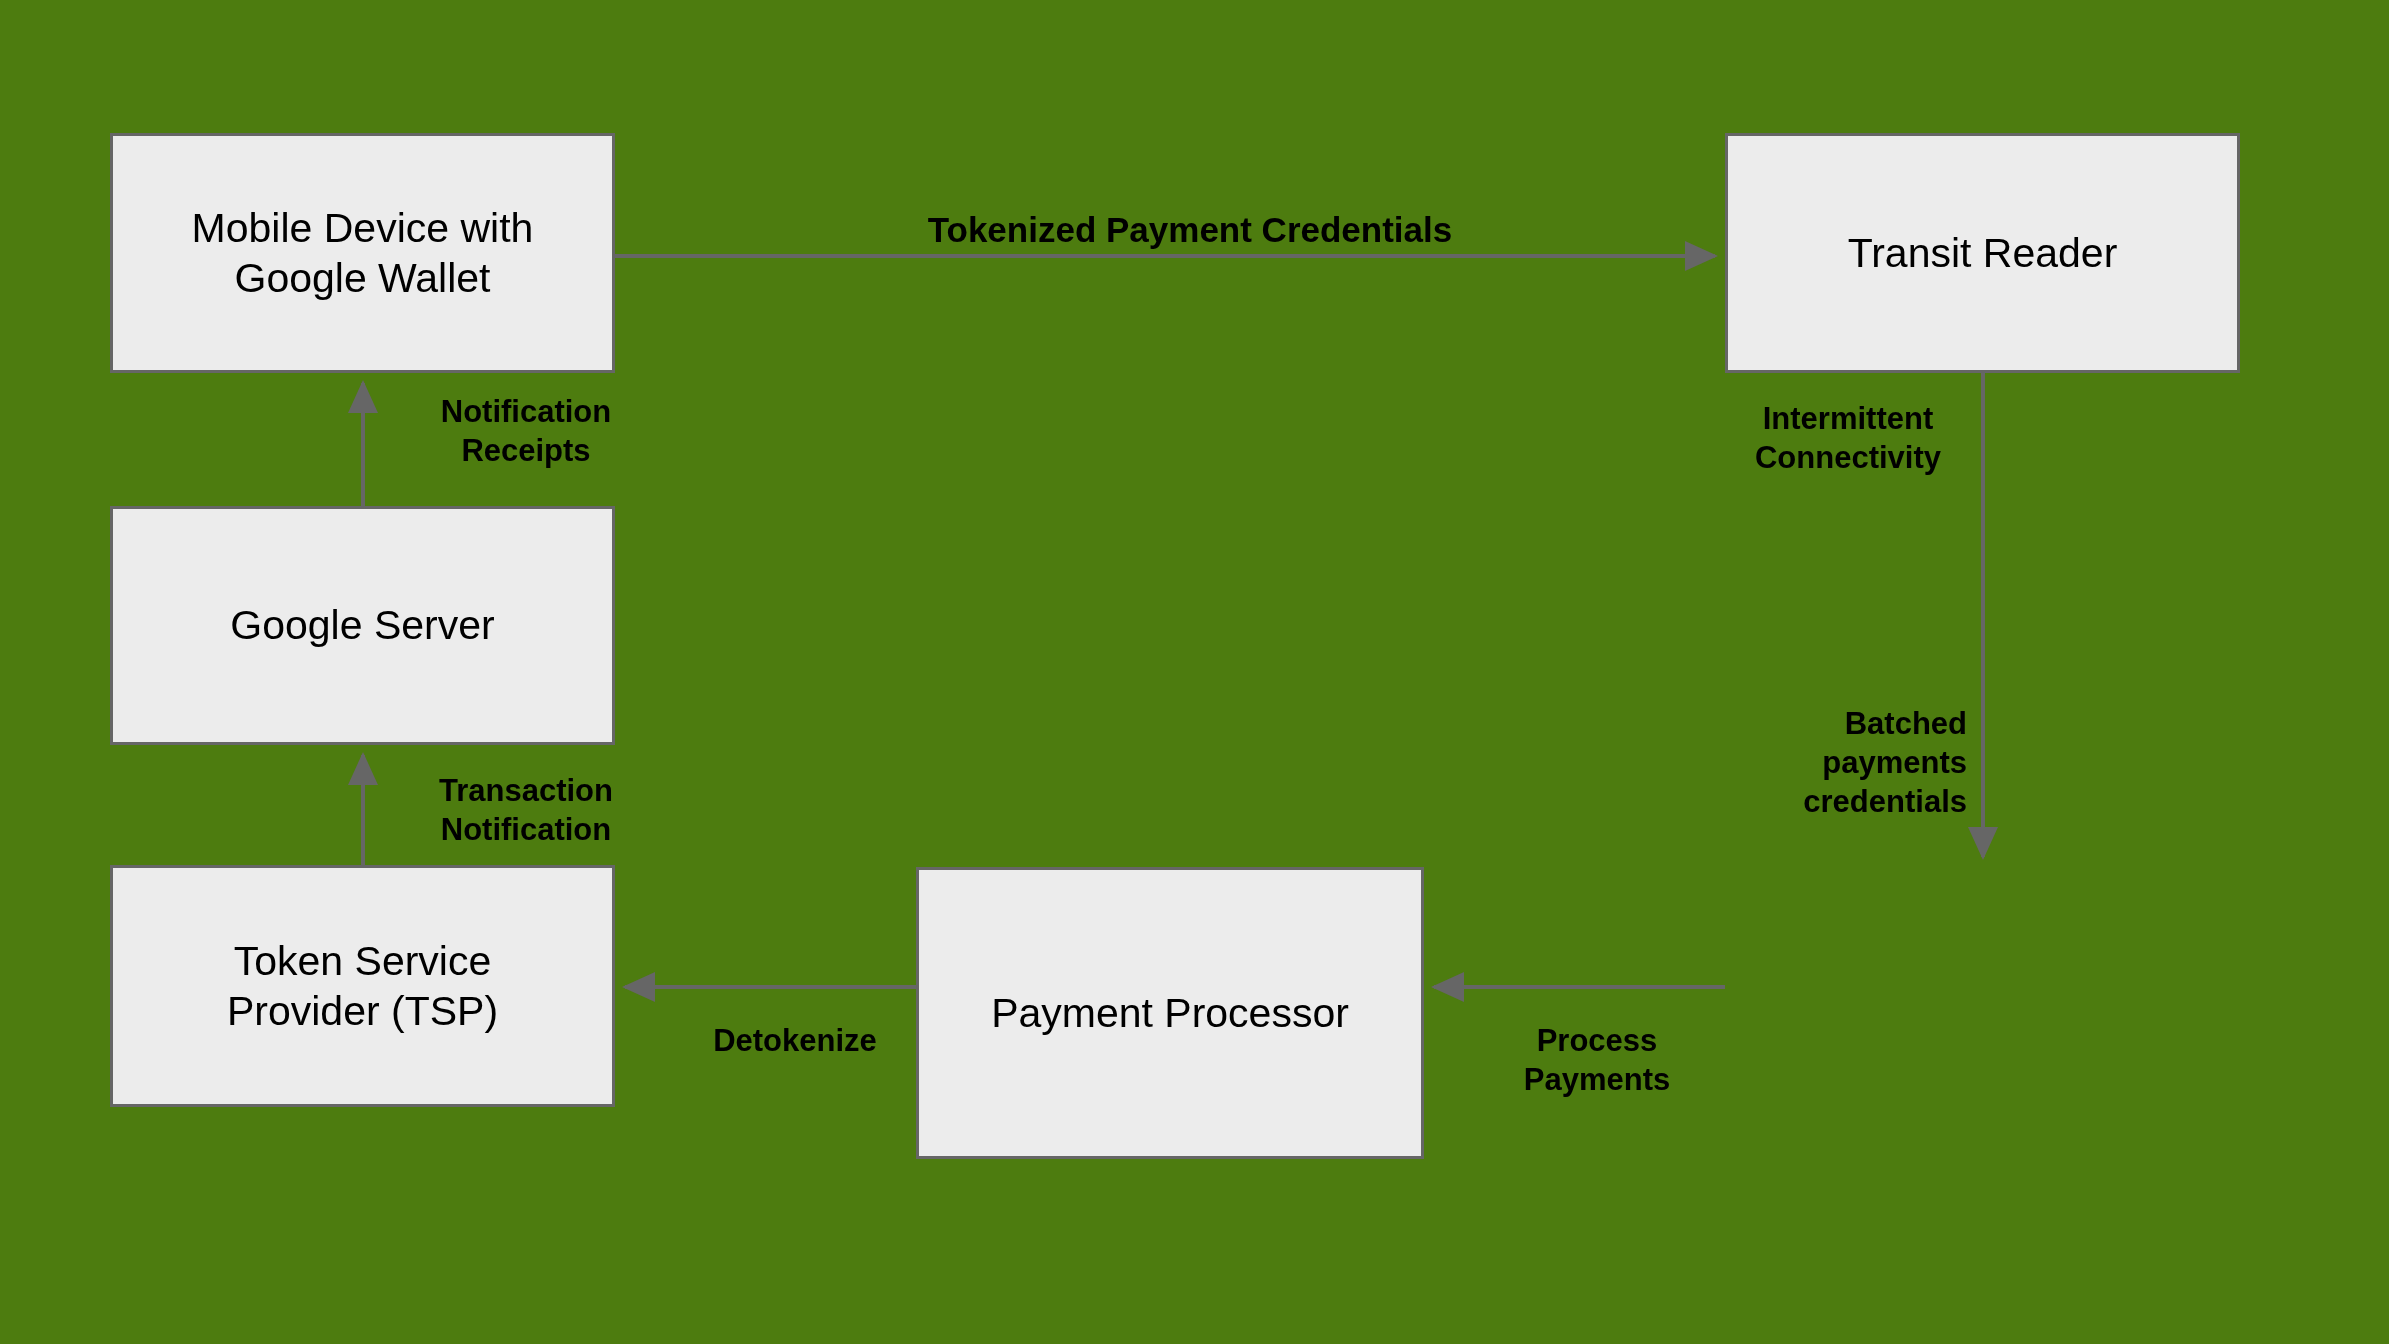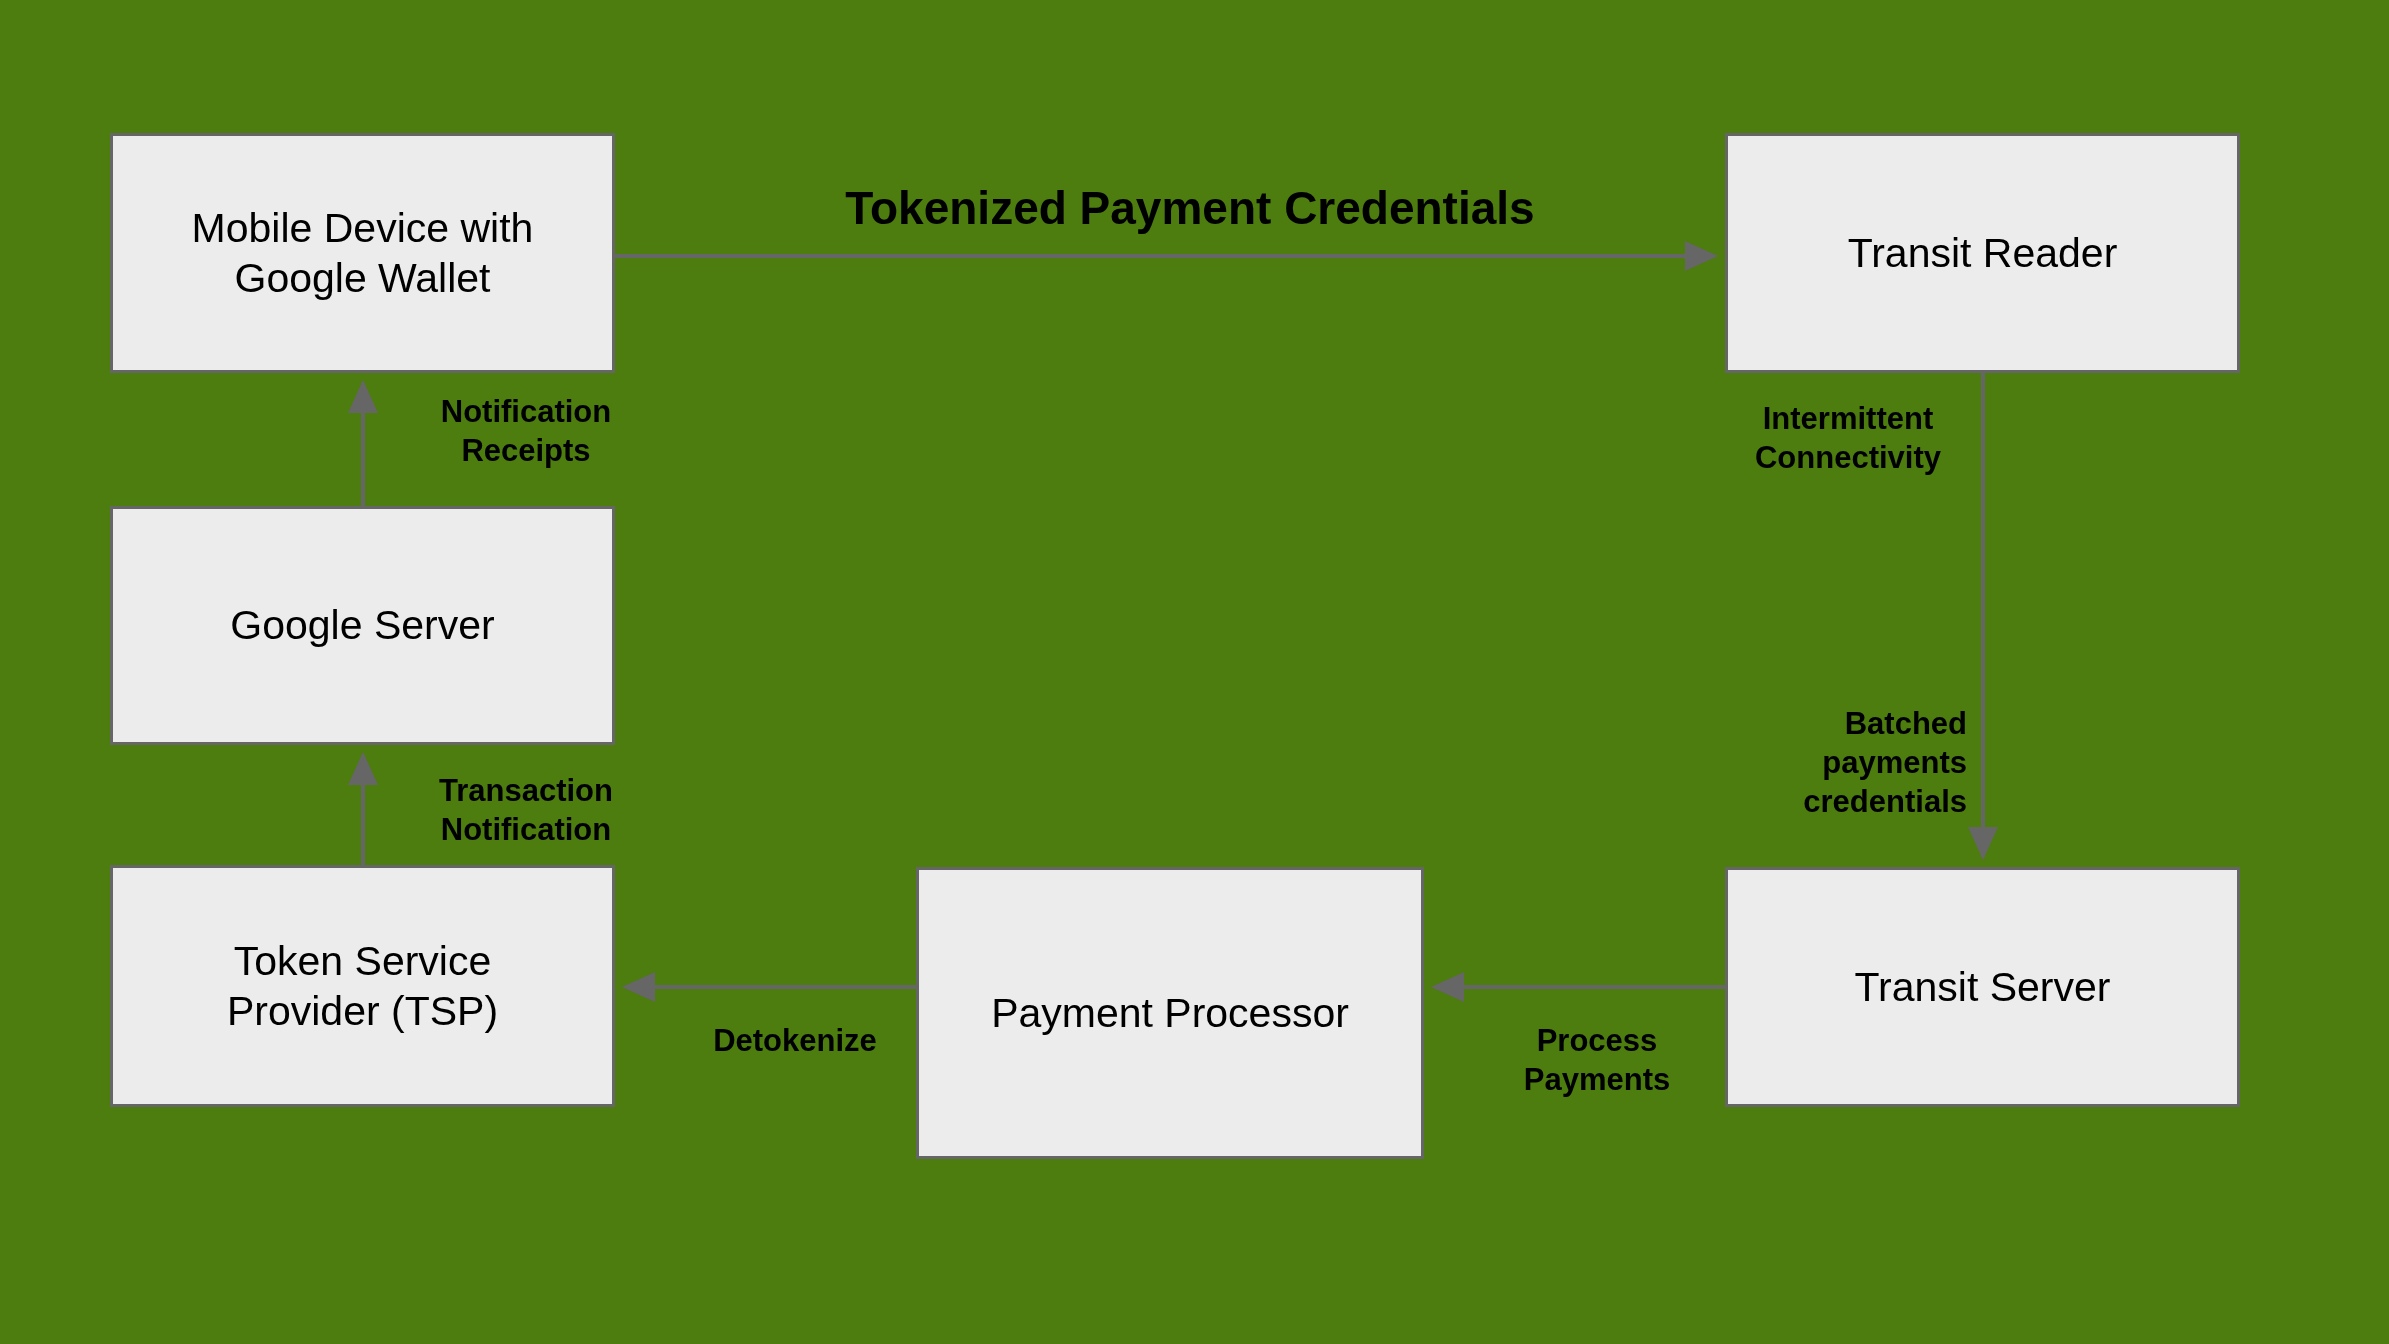--- a/index.html
+++ b/index.html
@@ -46,21 +46,22 @@
   .edge-label {
     position: absolute;
     font-family: "Liberation Sans", sans-serif;
     font-size: 31px;
     font-weight: bold;
     color: #000000;
     line-height: 1.25;
     white-space: pre-line;
   }
   .edge-label.big {
-    font-size: 46px;
+    font-size: 35px;
+    margin-top: 28px;
   }
   .al-left   { text-align: center; }
   .al-right  { text-align: right; }
   .al-center { text-align: center; }
 </style>
 </head>
 <body>
 
 <div id="canvas">
 
@@ -102,23 +103,20 @@
   </div>
 
   <div class="node-box" style="left:1725px; top:133px; width:515px; height:240px;">
     <span class="node-label">Transit Reader</span>
   </div>
 
   <div class="node-box" style="left:110px; top:506px; width:505px; height:239px;justify-content:center;">
     <span class="node-label">Google Server</span>
   </div>
 
-  <div class="node-box" style="left:1725px; top:867px; width:515px; height:240px;">
-    <span class="node-label">Transit Server</span>
-  </div>
 
   <div class="node-box" style="left:110px; top:865px; width:505px; height:242px;">
     <span class="node-label">Token Service
 Provider (TSP)</span>
   </div>
 
   <div class="node-box" style="left:916px; top:867px; width:508px; height:292px;">
     <span class="node-label">Payment Processor</span>
   </div>
 

